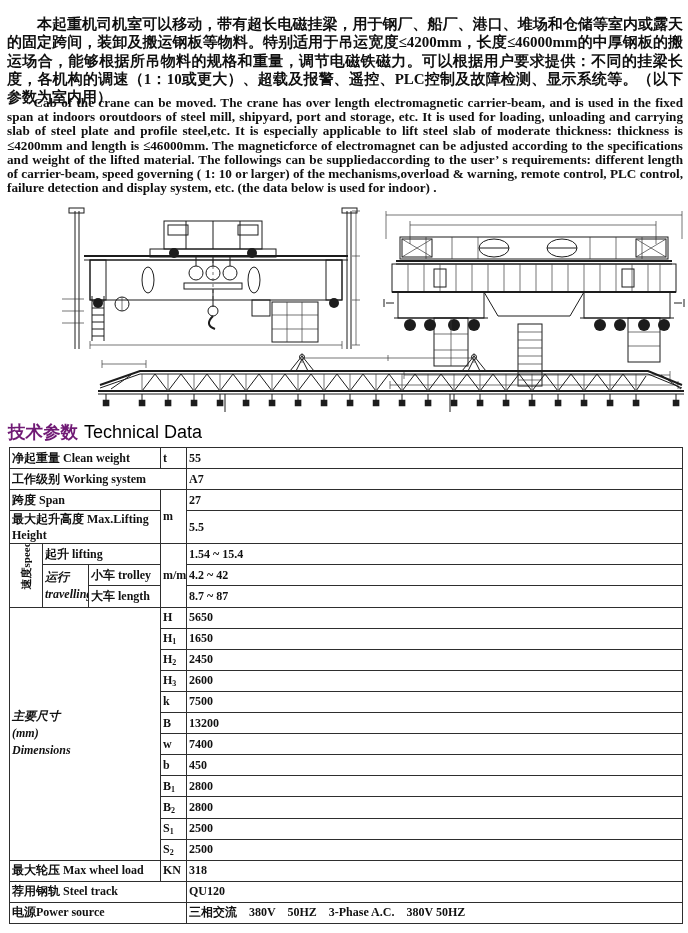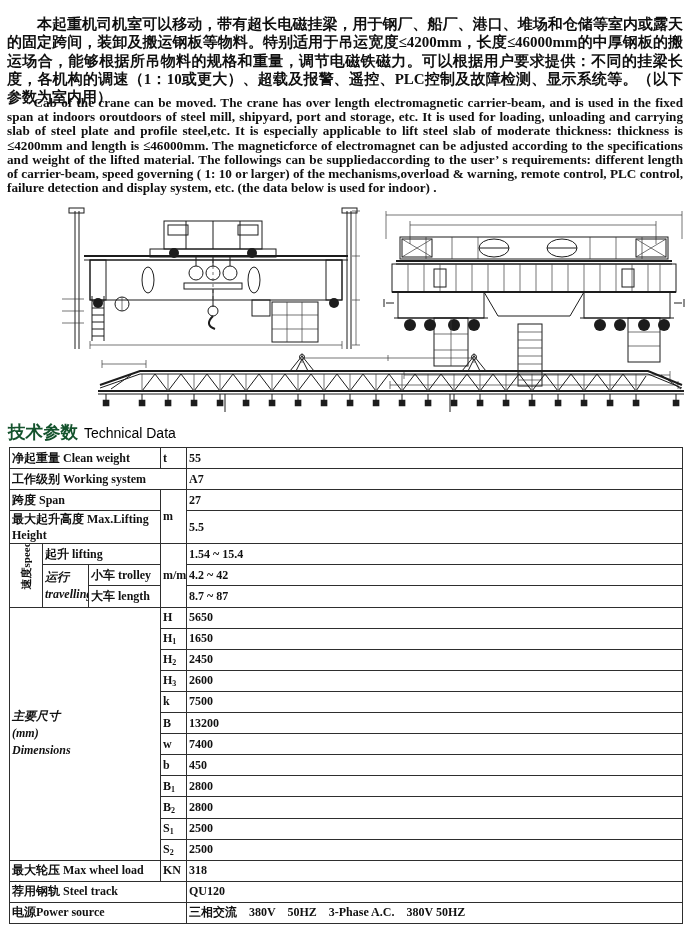--- a/index.html
+++ b/index.html
@@ -7,23 +7,23 @@
         font-family:"Liberation Serif","DejaVu Serif",serif;color:#101010;}
   .abs{position:absolute;}
   .intro-zh{left:7px;top:15px;width:676px;font-size:15px;line-height:18.3px;
             font-weight:bold;text-align:justify;text-indent:2em;margin:0;}
   .intro-en{left:7px;top:96px;width:676px;font-size:13.2px;line-height:14.2px;
             font-weight:bold;text-align:justify;text-indent:2em;margin:0;}
   .drawings{left:6px;top:199px;width:680px;height:220px;}
   .drawings svg{display:block;}
   .section-title{left:8px;top:420px;white-space:nowrap;}
   .title-zh{font-family:"Liberation Sans","DejaVu Sans",sans-serif;font-weight:bold;
-            font-size:17.5px;color:#14532d;}
+            font-size:17.5px;color:#701a75;}
   .title-en{font-family:"Liberation Sans","DejaVu Sans",sans-serif;font-weight:normal;
-            font-size:14px;color:#000;margin-left:6px;}
+            font-size:18px;color:#000;margin-left:6px;}
   table.tech{position:absolute;left:9px;top:447px;width:673px;border-collapse:collapse;
              table-layout:fixed;}
   table.tech td{border:1.6px solid #2e2e2e;padding:0 2px;height:20.1px;
                 text-align:left;vertical-align:middle;
                 font-weight:bold;font-size:12px;color:#111;overflow:hidden;}
   td.lbl{font-size:11.5px;}
   td.unit{font-size:10.5px;}
   td.val{font-size:12px;margin-top:20px;}
   td.sym{font-size:11.5px;}
   td.sym sub{font-size:8px;vertical-align:-2px;}

